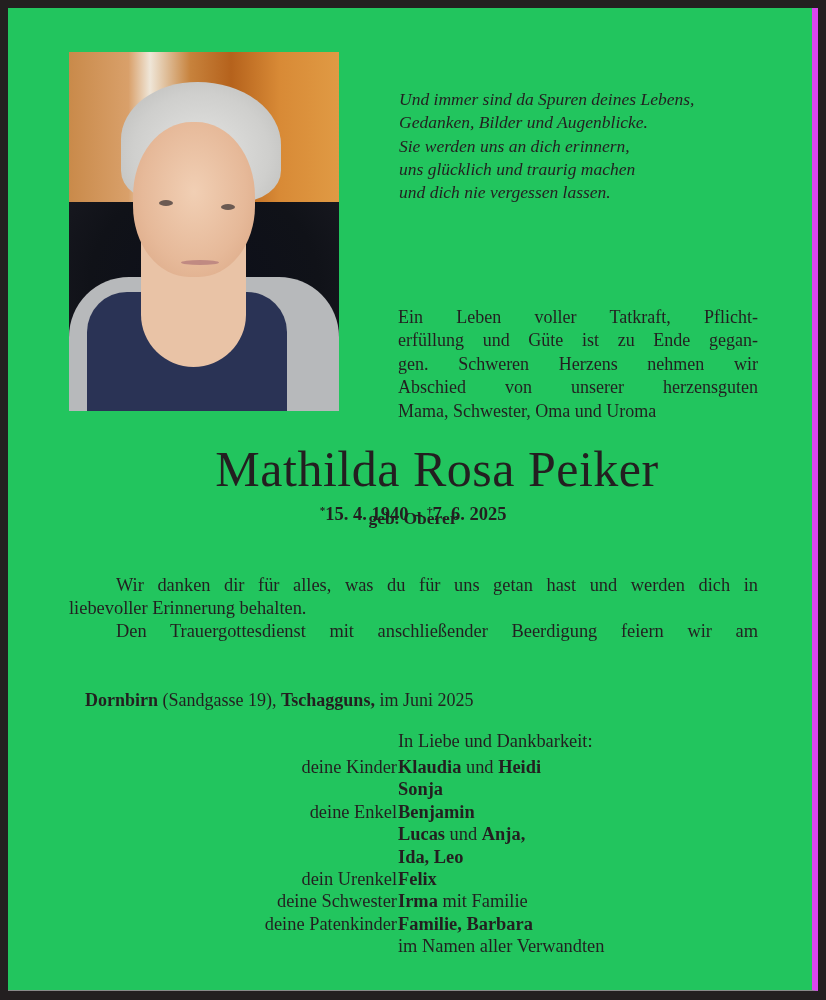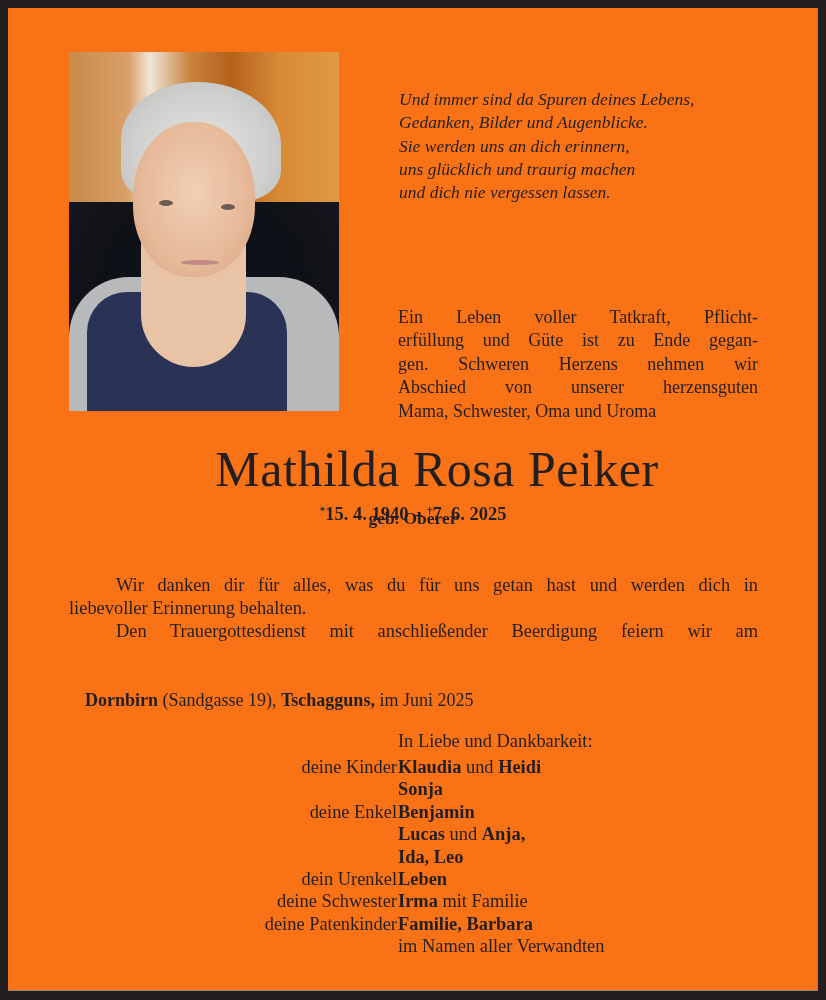--- a/index.html
+++ b/index.html
@@ -8,22 +8,22 @@
     background: #231f20;
     position: relative;
     overflow: hidden;
     font-family: "Liberation Serif", "DejaVu Serif", serif;
     color: #231f20;
   }
   .page {
     position: absolute;
     left: 8px; top: 8px;
     width: 810px; height: 983px;
-    background: #f97316;
-    border-right: 1px solid #d946ef;
+    background: #22c55e;
+    border-right: 6px solid #d946ef;
     border-bottom: 1px solid #8a8a8a;
     box-sizing: border-box;
   }
   .abs { position: absolute; }
 
   
   .photo {
     left: 61px; top: 44px; width: 270px; height: 359px;
     overflow: hidden;
     background: linear-gradient(90deg, #c98a4a 0%, #d9a06a 22%, #efe6d8 30%, #c7823c 45%, #b5621c 60%, #d88a36 78%, #e09a44 100%);
@@ -211,21 +211,21 @@
         <div class="fam-row">
           <span class="rel"></span>
           <span class="names"><b>Lucas</b><span> und </span><b>Anja,</b></span>
         </div>
         <div class="fam-row">
           <span class="rel"></span>
           <span class="names"><b>Ida, Leo</b></span>
         </div>
         <div class="fam-row">
           <span class="rel">dein Urenkel</span>
-          <span class="names"><b>Leben</b></span>
+          <span class="names"><b>Felix</b></span>
         </div>
         <div class="fam-row">
           <span class="rel">deine Schwester</span>
           <span class="names"><b>Irma</b><span> mit Familie</span></span>
         </div>
         <div class="fam-row">
           <span class="rel">deine Patenkinder</span>
           <span class="names"><b>Familie, Barbara</b></span>
         </div>
         <div class="fam-row">

